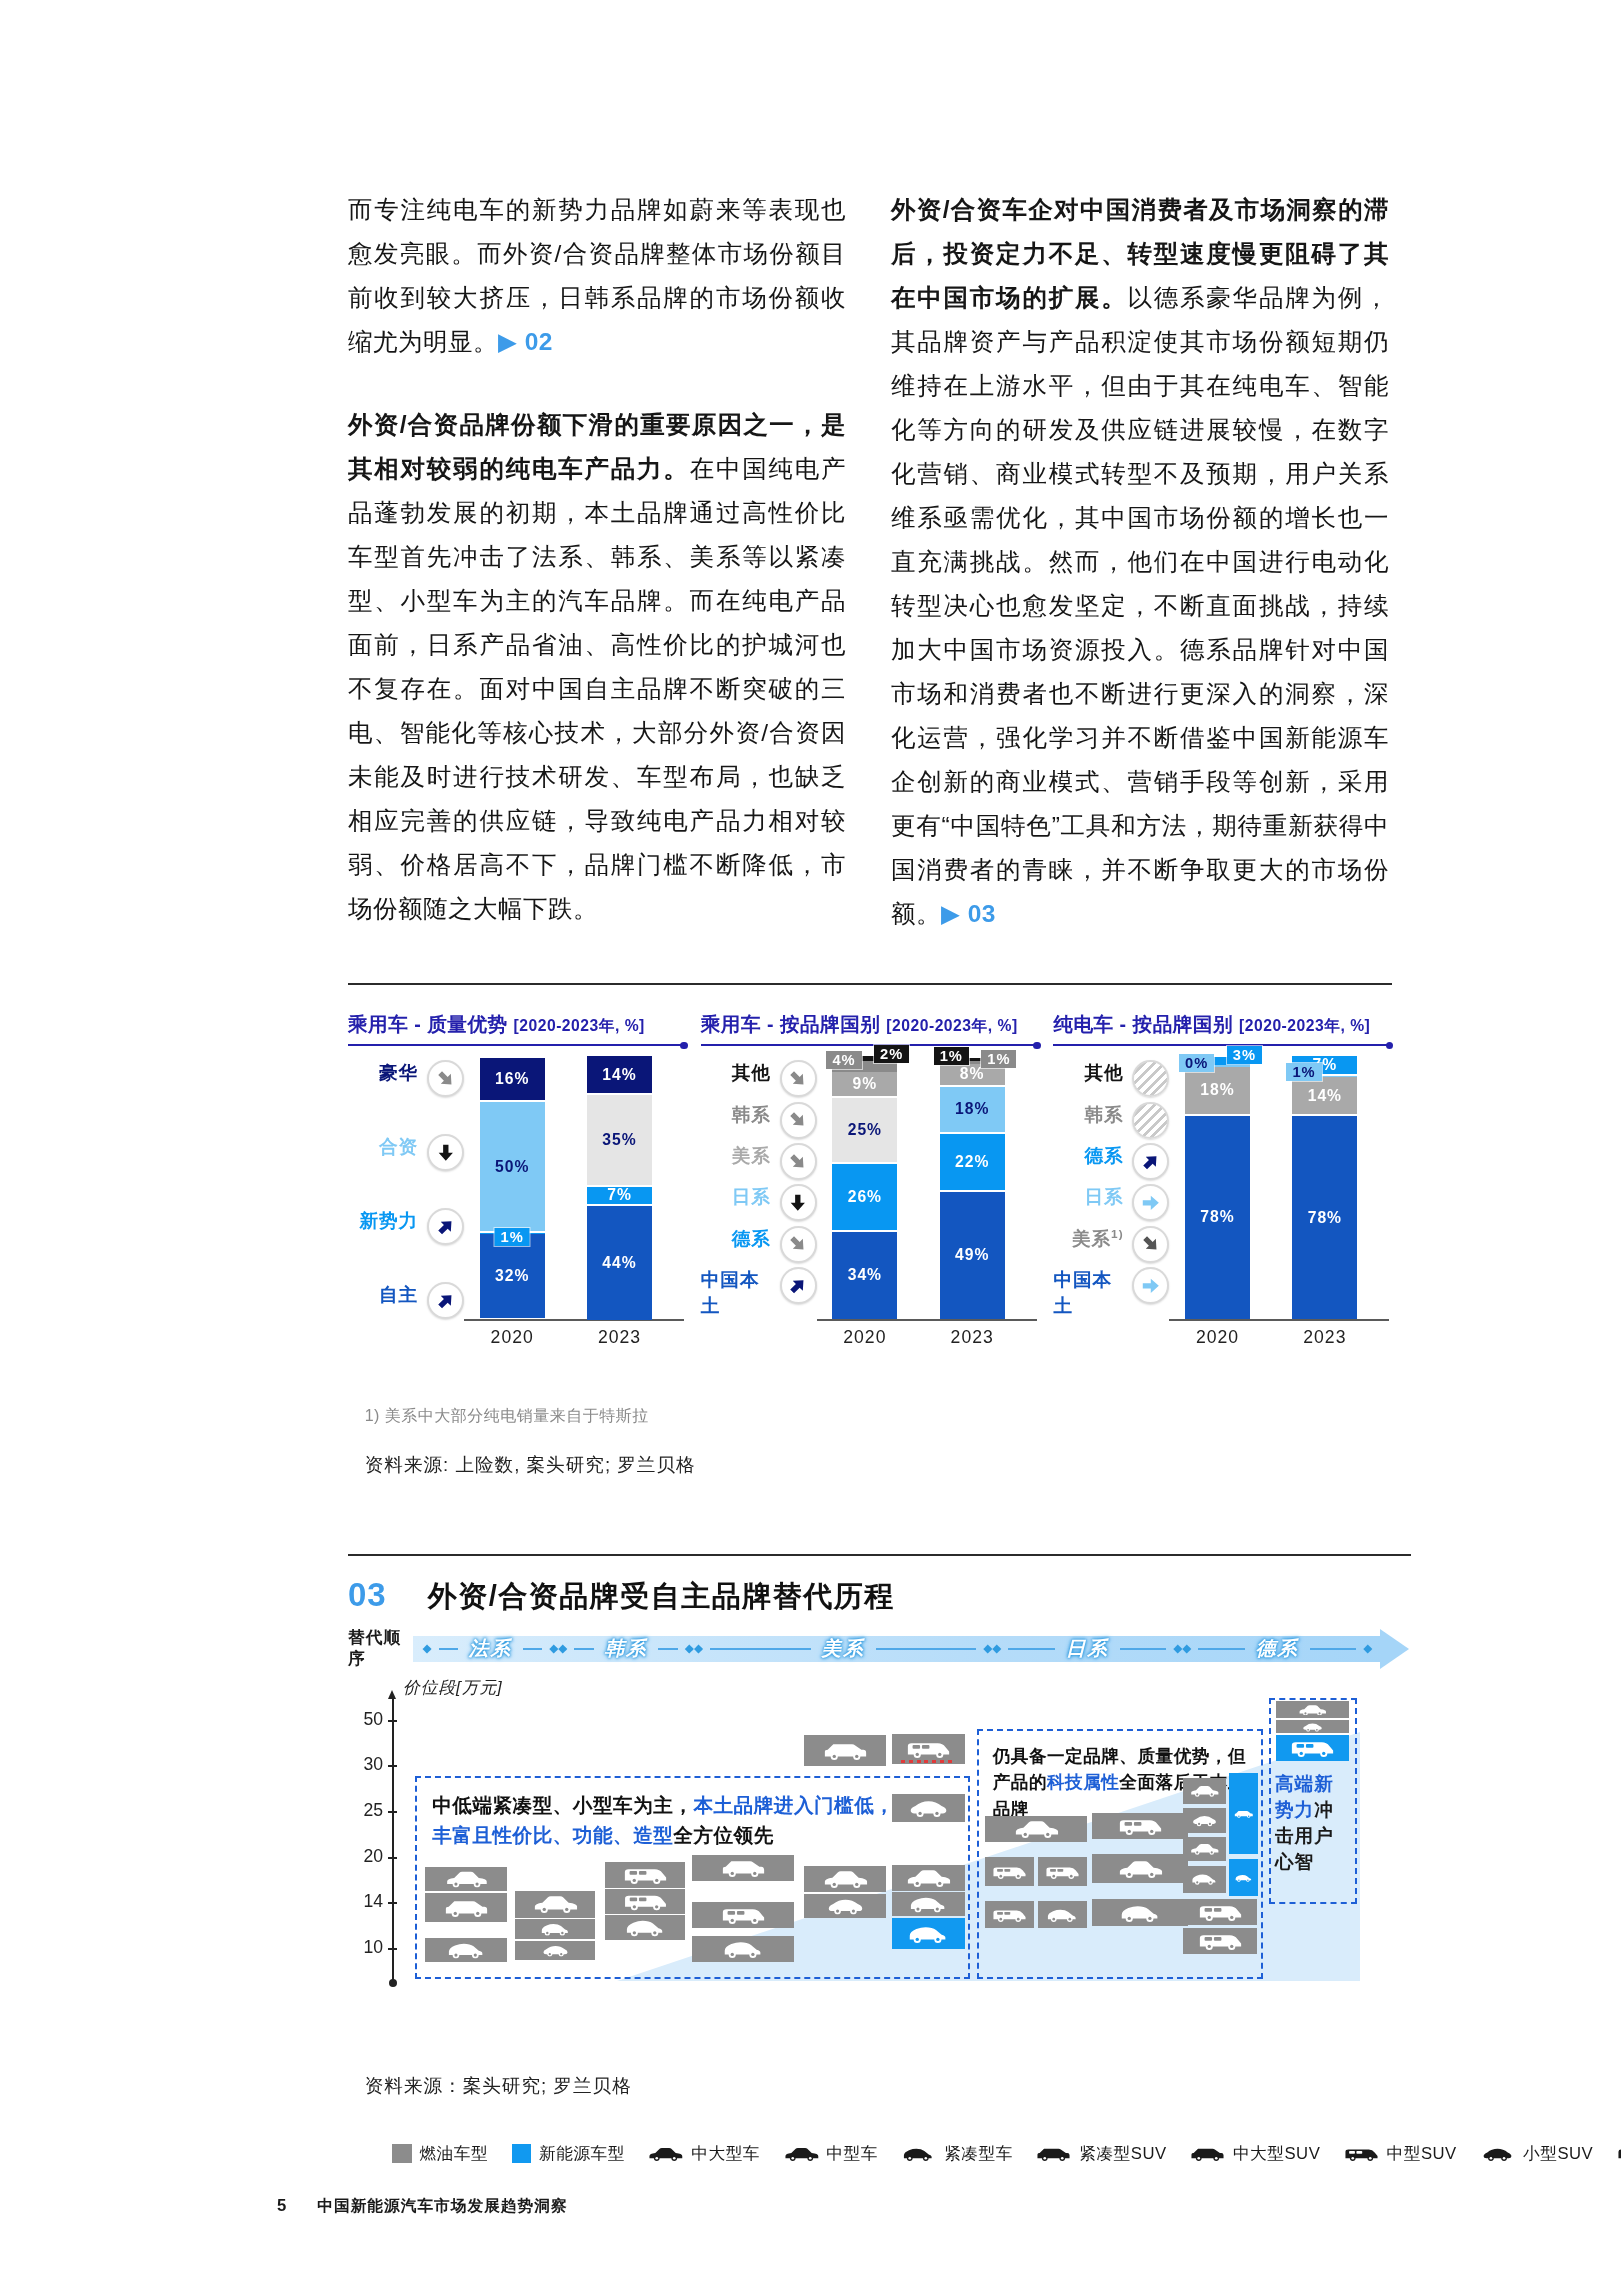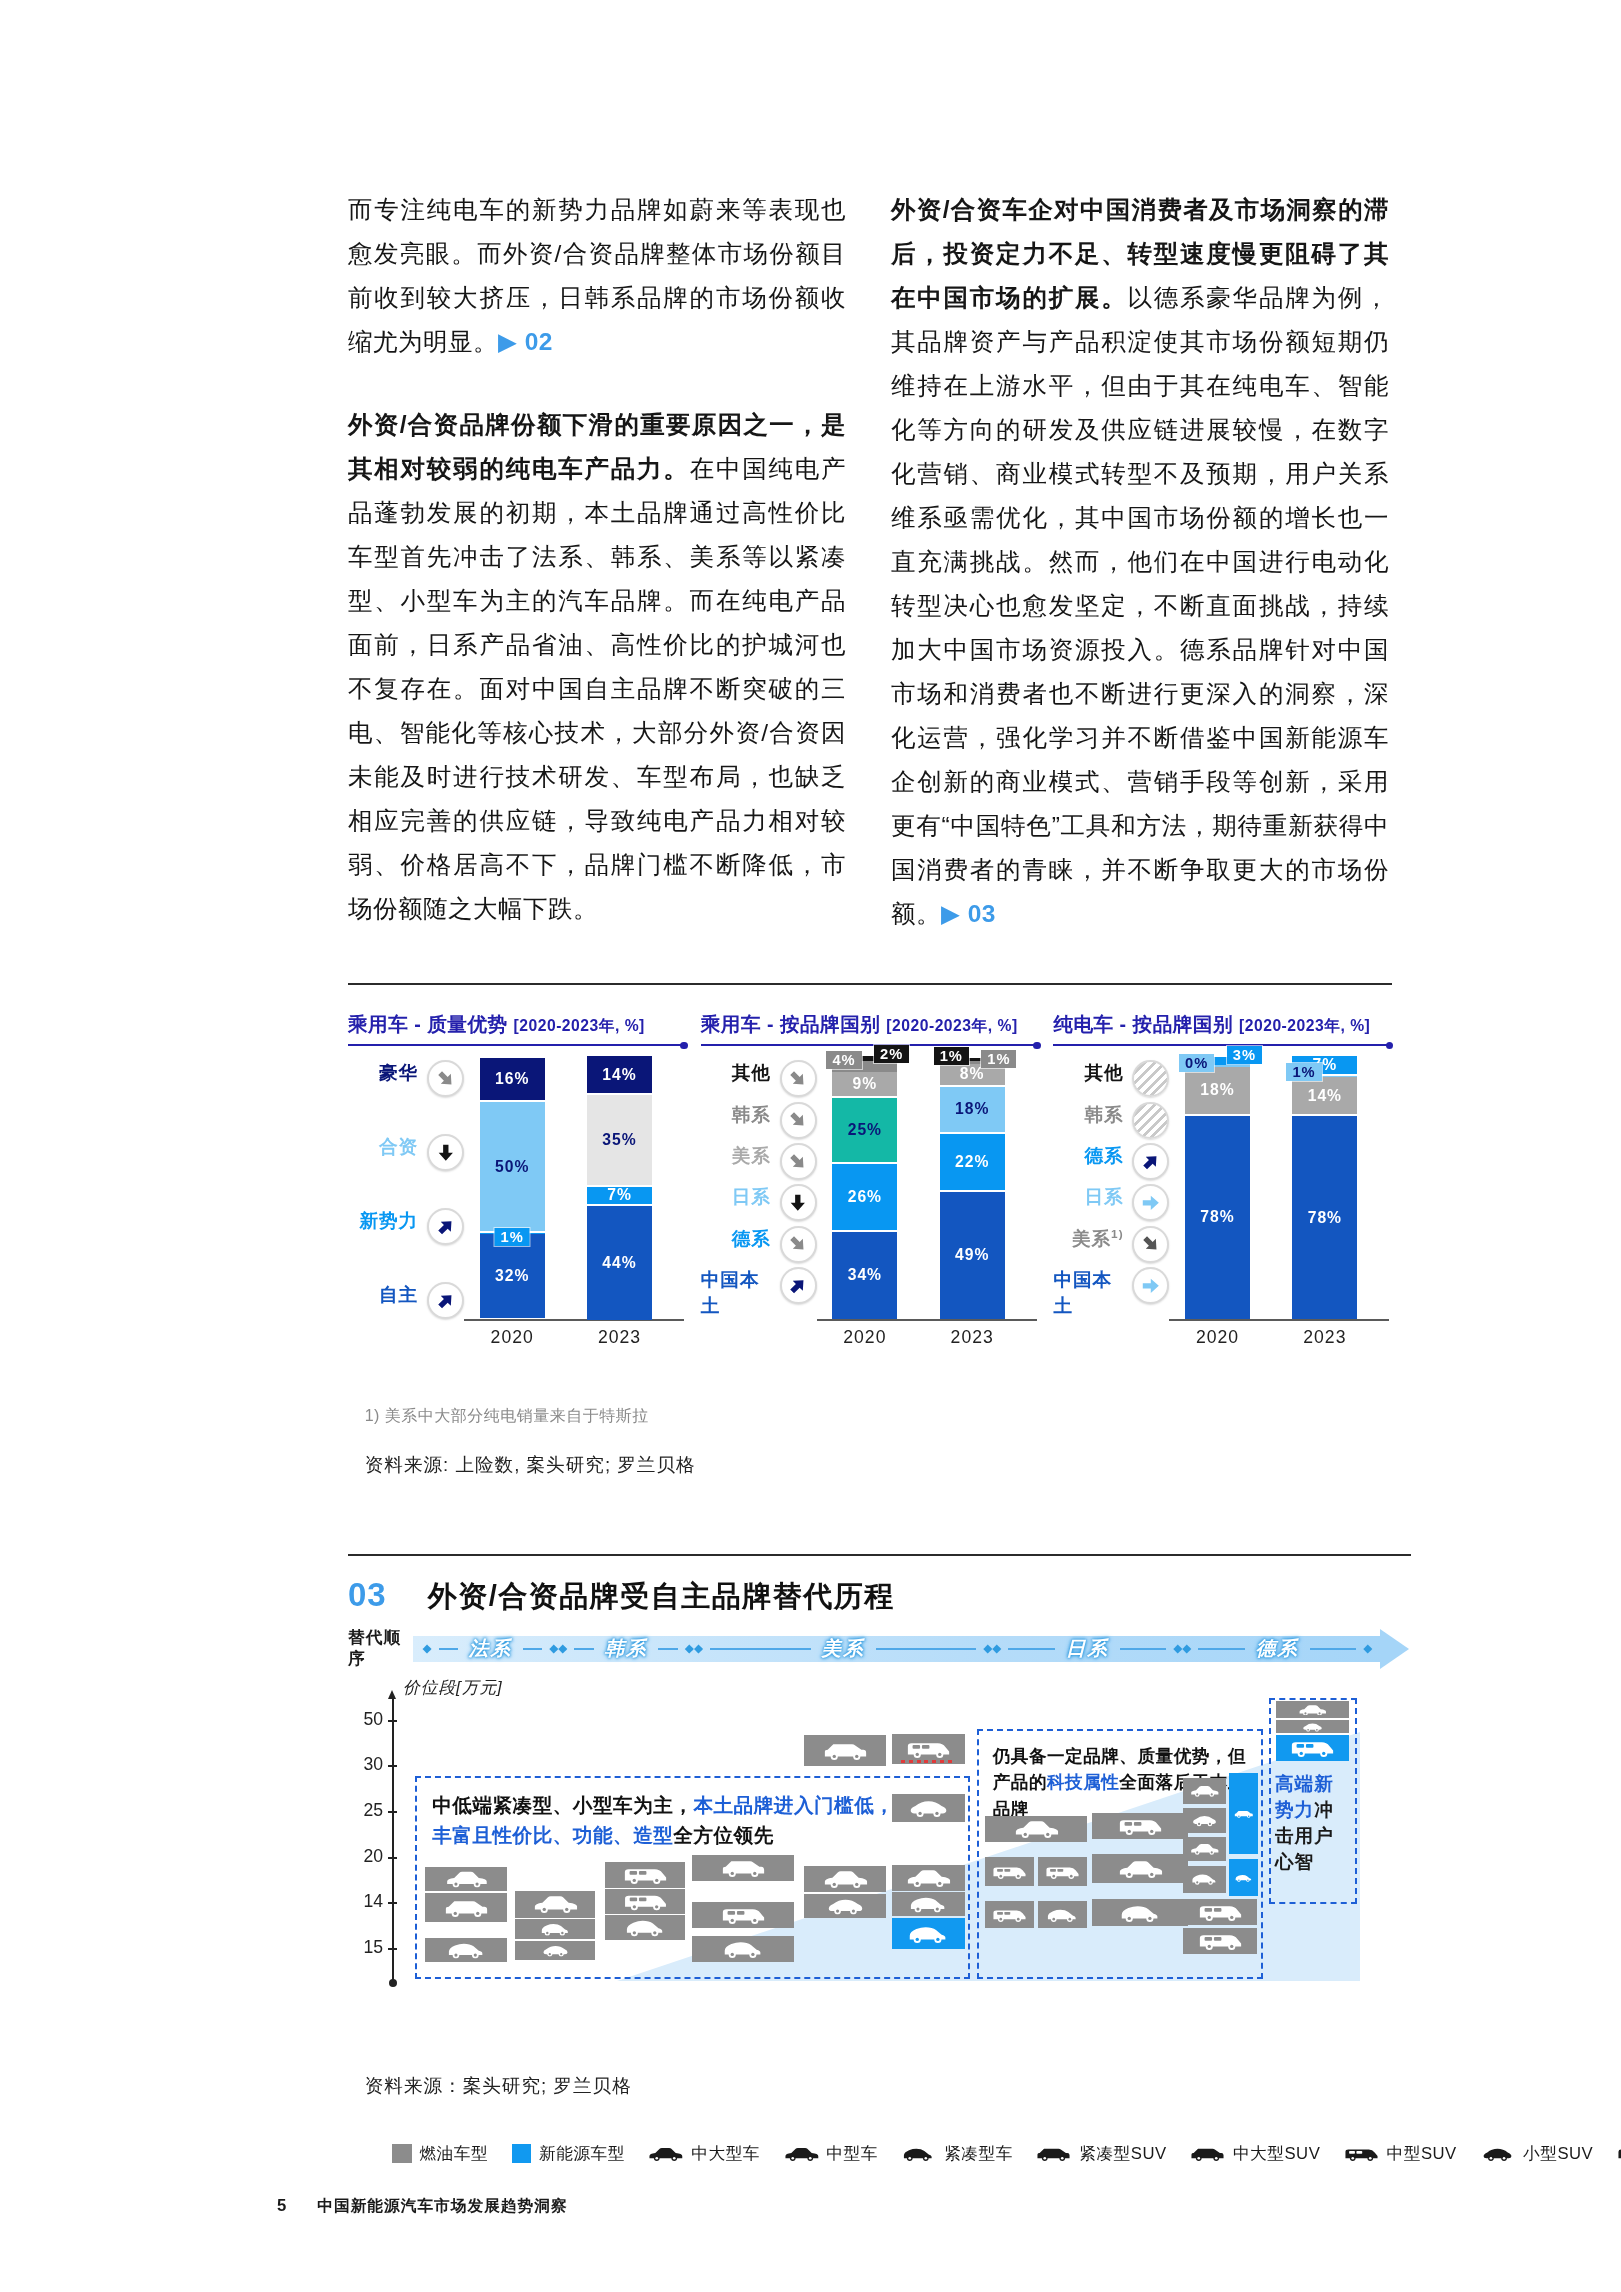--- a/index.html
+++ b/index.html
@@ -291,21 +291,21 @@
             <div class="c-plot">
               <div class="c-base"></div>
               <div class="bar" style="left: 15.7px; top: 0px;">
                 <div class="seg" style="height: 5.3px; background: rgb(20, 20, 20);"></div>
                 <span class="callout" style="background: rgb(20, 20, 20); color: rgb(255, 255, 255); right: -11.8px; top: -10.8px;">2%</span>
                 <div class="seg" style="height: 10.5px; background: rgb(138, 138, 138);"></div>
                 <span class="callout" style="background: rgb(138, 138, 138); color: rgb(255, 255, 255); left: -5.9px; top: -5.5px;">4%</span>
                 <div class="seg" style="height: 23.6px; background: rgb(169, 169, 169);">
                   <span class="seg-lab" style="color: rgb(255, 255, 255);">9%</span>
                 </div>
-                <div class="seg" style="height: 66px; background: #14b8a6;">
+                <div class="seg" style="height: 66px; background: #e5e5e5;">
                   <span class="seg-lab" style="color: rgb(10, 22, 120);">25%</span>
                 </div>
                 <div class="seg" style="height: 68px; background: rgb(8, 151, 242);">
                   <span class="seg-lab" style="color: rgb(255, 255, 255);">26%</span>
                 </div>
                 <div class="seg" style="height: 89px; background: rgb(19, 86, 192);">
                   <span class="seg-lab" style="color: rgb(255, 255, 255);">34%</span>
                 </div>
               </div>
               <div class="year-lab" style="left: 15.7px;">2020</div>
@@ -733,21 +733,21 @@
     <div class="ytick" style="top: 15.7px;">50</div>
         <div class="ymark" style="top: 26.5px;"></div>
         <div class="ytick" style="top: 61px;">30</div>
         <div class="ymark" style="top: 72px;"></div>
         <div class="ytick" style="top: 107px;">25</div>
         <div class="ymark" style="top: 118px;"></div>
         <div class="ytick" style="top: 153px;">20</div>
         <div class="ymark" style="top: 164px;"></div>
         <div class="ytick" style="top: 198px;">14</div>
         <div class="ymark" style="top: 209px;"></div>
-        <div class="ytick" style="top: 244px;">15</div>
+        <div class="ytick" style="top: 244px;">10</div>
         <div class="ymark" style="top: 255px;"></div>
       </div>
 
     <div class="fig-src">资料来源：案头研究; 罗兰贝格</div>
   </div>
 
   <div class="footer">
     <span class="pno">5</span>
     <span class="ptitle">中国新能源汽车市场发展趋势洞察</span>
   </div>

